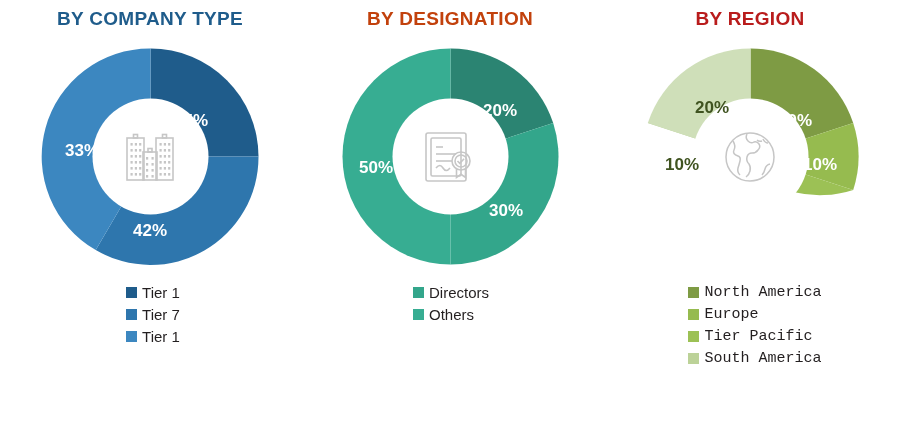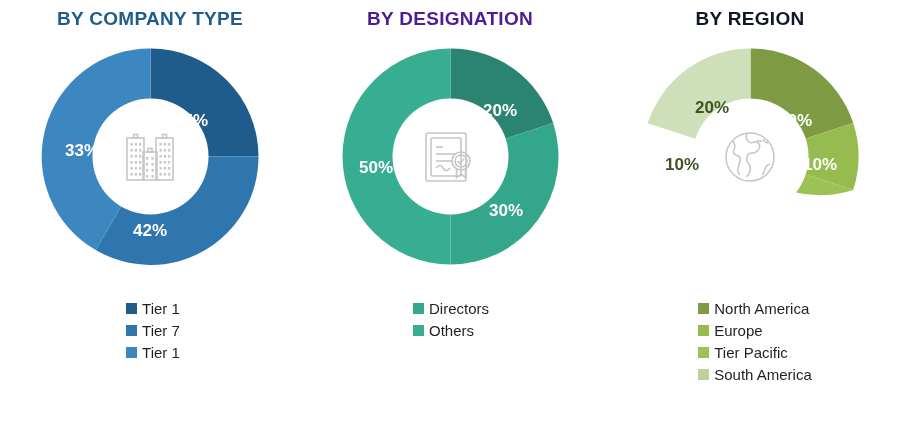--- a/index.html
+++ b/index.html
@@ -59,21 +59,21 @@
   .center-icon {
     position: absolute;
     left: 50%;
     top: 50%;
     transform: translate(-50%, -50%);
     width: 74px;
     height: 74px;
     pointer-events: none;
   }
   .legend {
-    margin-top: 22px;
+    margin-top: 6px;
     display: flex;
     flex-direction: column;
     gap: 7px;
     align-items: flex-start;
   }
   .legend-row {
     display: flex;
     flex-direction: row;
     align-items: center;
     gap: 5px;
@@ -85,21 +85,21 @@
     flex: 0 0 auto;
     display: inline-block;
   }
   .legend-label {
     font-size: 15px;
     color: #231f20;
     white-space: nowrap;
   }
   .panel-company .legend { margin-left: 6px; }
   .panel-designation .legend { margin-left: 2px; }
-  .panel-region .legend { margin-left: 10px; }
+  .panel-region .legend { margin-left: 10px; font-family: Liberation Mono, monospace; }
   .panel-company .donut-wrap { margin-top: 2px; }
   .panel-designation .donut-wrap { margin-top: 2px; }
   .panel-region .donut-wrap { margin-top: 2px; }
 </style>
 </head>
 <body>
 
 <div class="board">
 
   <div class="panel panel-company">
@@ -189,21 +189,21 @@
         <span class="legend-label">Tier 7</span>
       </div>
       <div class="legend-row">
         <span class="legend-swatch" style="background:#3c87c0"></span>
         <span class="legend-label">Tier 1</span>
       </div>
     </div>
   </div>
 
   <div class="panel panel-designation">
-    <div class="panel-title" style="color:#4c1d95">BY DESIGNATION</div>
+    <div class="panel-title" style="color:#c2410c">BY DESIGNATION</div>
 
     <div class="donut-wrap">
       <svg class="donut-svg" width="245" height="245" viewBox="0 0 245 245">
         <g>
 
           <path fill="#2b8472" d="M 122.5 122.5 L 122.5 14.5 A 108 108 0 0 1 225.21 89.12 Z"></path>
 
           <path fill="#33a68b" d="M 122.5 122.5 L 225.21 89.12 A 108 108 0 0 1 122.5 230.5 Z"></path>
 
           <path fill="#37ad92" d="M 122.5 122.5 L 122.5 230.5 A 108 108 0 0 1 122.5 14.5 Z"></path>
@@ -236,21 +236,21 @@
         <span class="legend-label">Directors</span>
       </div>
       <div class="legend-row">
         <span class="legend-swatch" style="background:#37ad92"></span>
         <span class="legend-label">Others</span>
       </div>
     </div>
   </div>
 
   <div class="panel panel-region">
-    <div class="panel-title" style="color:#0f172a">BY REGION</div>
+    <div class="panel-title" style="color:#b91c1c">BY REGION</div>
 
     <div class="donut-wrap">
       <svg class="donut-svg" width="245" height="245" viewBox="0 0 245 245">
         <g>
 
           <path fill="#7e9b44" d="M 122.5 122.5 L 122.5 14.5 A 108 108 0 0 1 225.21 89.12 Z"></path>
 
           <path fill="#96bb4f" d="M 122.5 122.5 L 225.21 89.12 A 108 108 0 0 1 225.21 155.88 Z"></path>
 
           <path fill="#9cc155" d="M 122.5 122.5 L 225.21 155.88 A 108 108 0 0 1 89.12 19.79 Z"></path>

